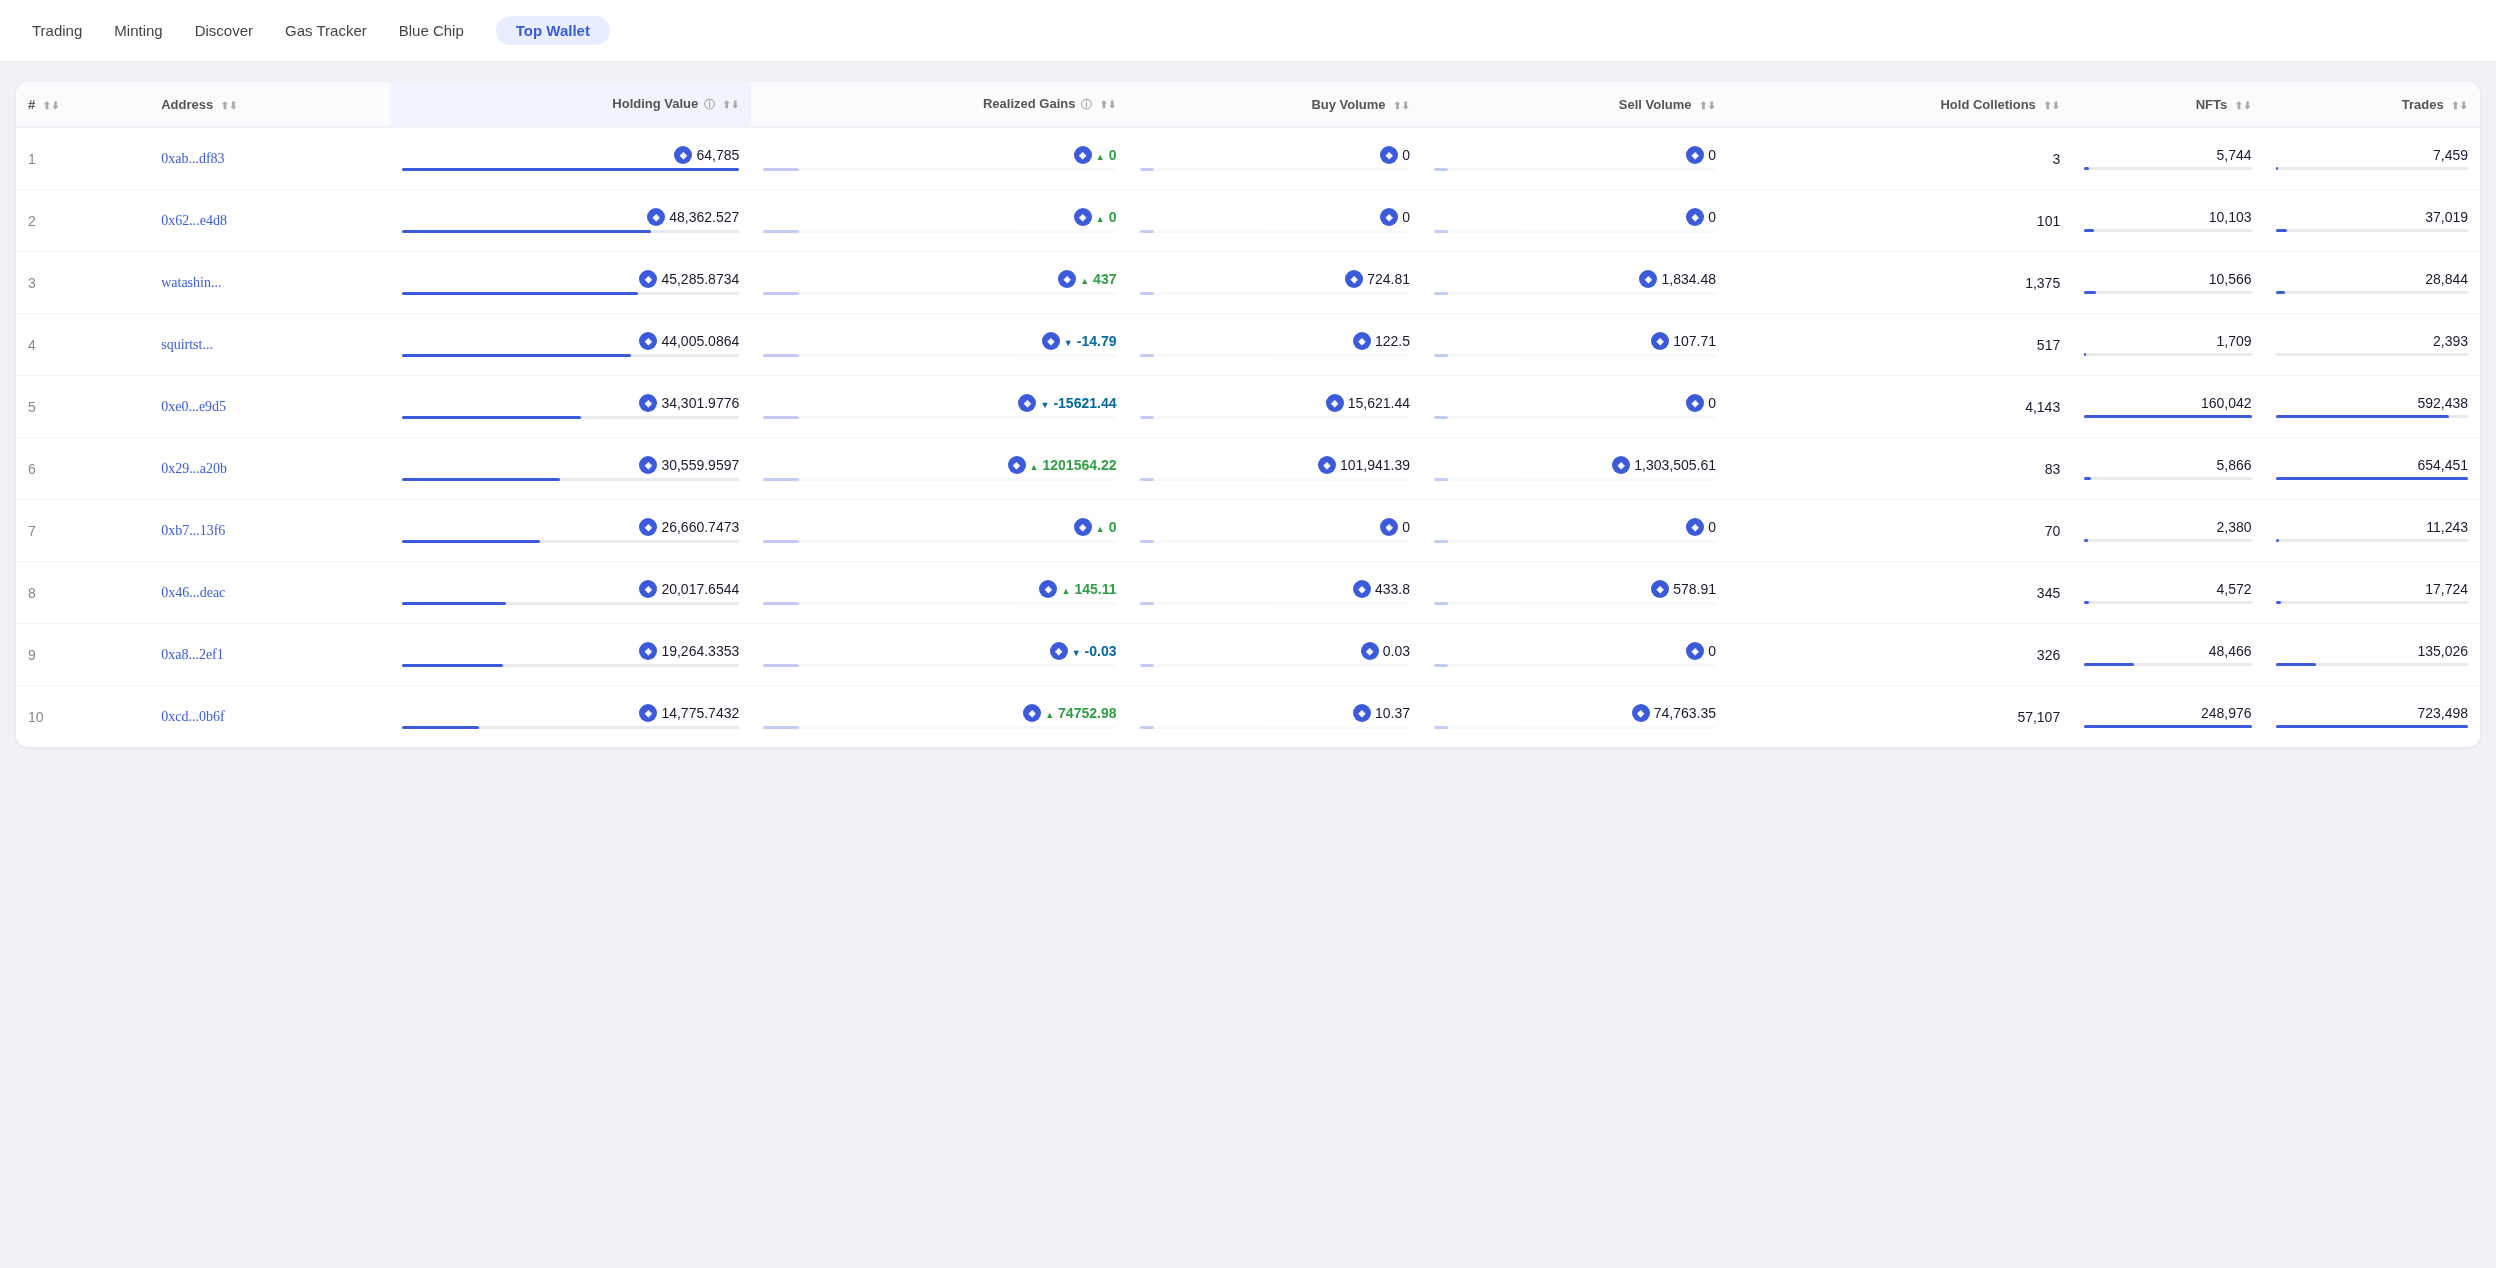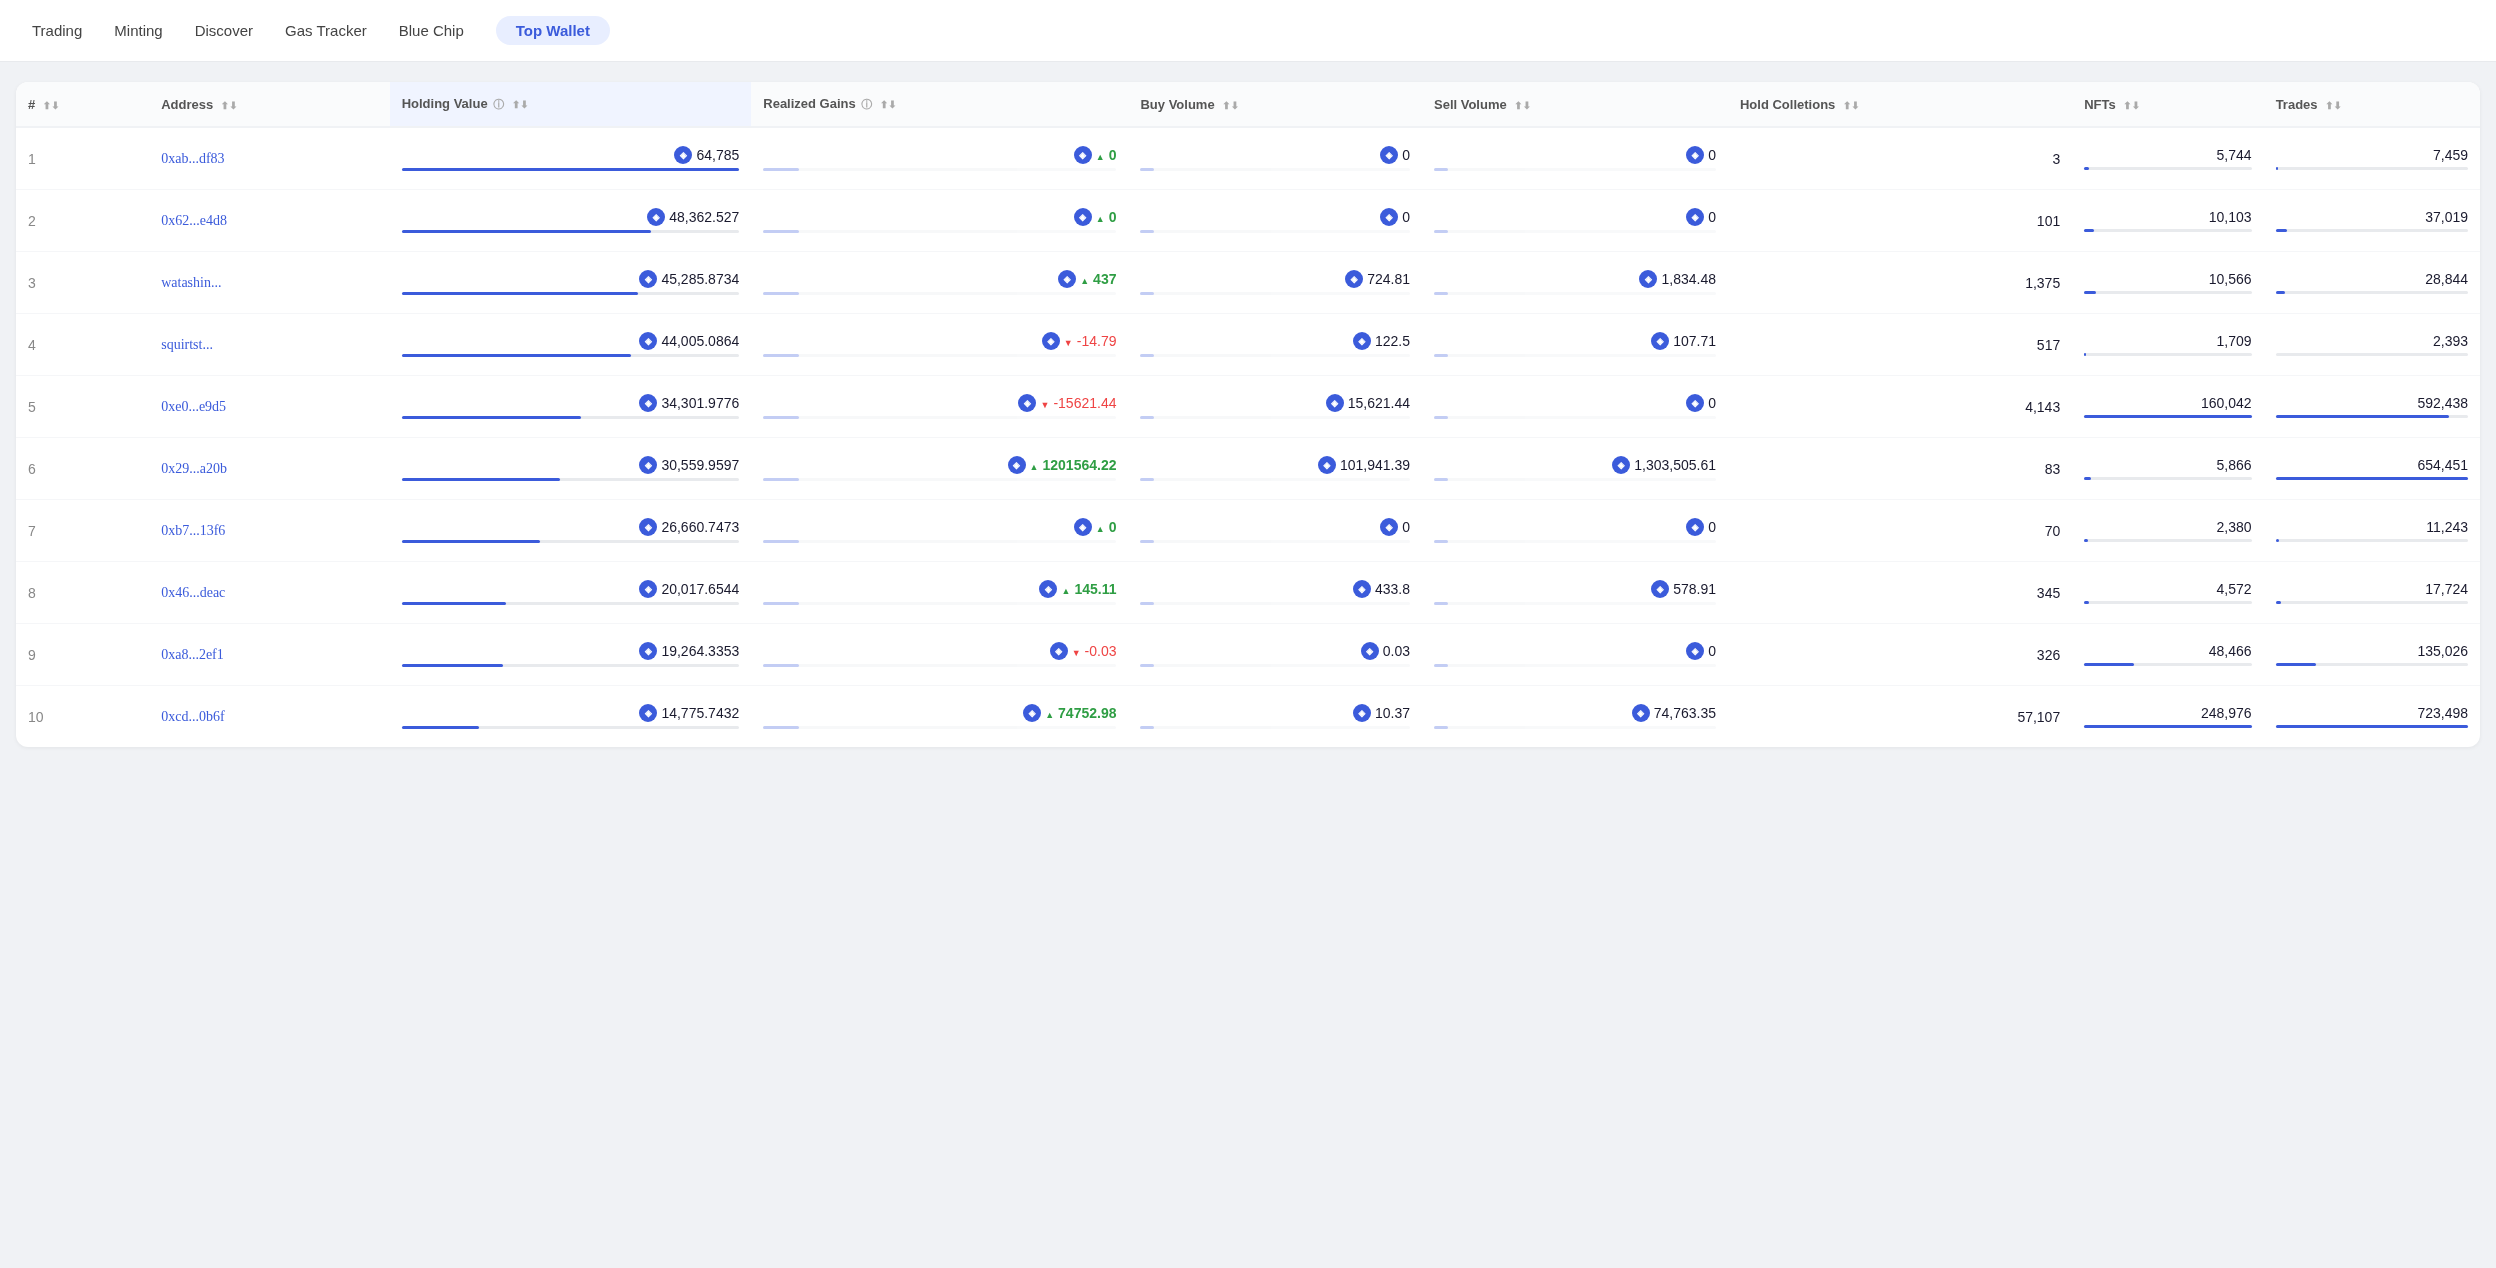--- a/index.html
+++ b/index.html
@@ -44,21 +44,21 @@
     }
     table {
       width: 100%;
       border-collapse: collapse;
     }
     thead tr {
       border-bottom: 2px solid #f0f2f5;
     }
     th {
       padding: 14px 12px;
-      text-align: left;
+      text-align: right;
       font-size: 13px;
       font-weight: 600;
       color: #555;
       white-space: nowrap;
       background: #fafbfc;
     }
     th:first-child, th:nth-child(2) { text-align: left; }
     th.sorted { background: #f0f4ff; }
 
     th .sort-icon { color: #aaa; font-size: 10px; margin-left: 4px; }
@@ -133,21 +133,21 @@
       align-items: flex-end;
       gap: 4px;
     }
     .gain-row {
       display: flex;
       align-items: center;
       gap: 4px;
       justify-content: flex-end;
     }
     .up { color: #2f9e44; font-weight: 600; }
-    .down { color: #ef4444; font-weight: 400; }
+    .down { color: #0369a1; font-weight: 700; }
 
     .arrow-up::before { content: '▲'; font-size: 9px; }
     .arrow-down::before { content: '▼'; font-size: 9px; }
   </style>
 </head>
 <body>
 
 <nav class="nav">
 <div class="nav-item">Trading</div>
     <div class="nav-item">Minting</div>

